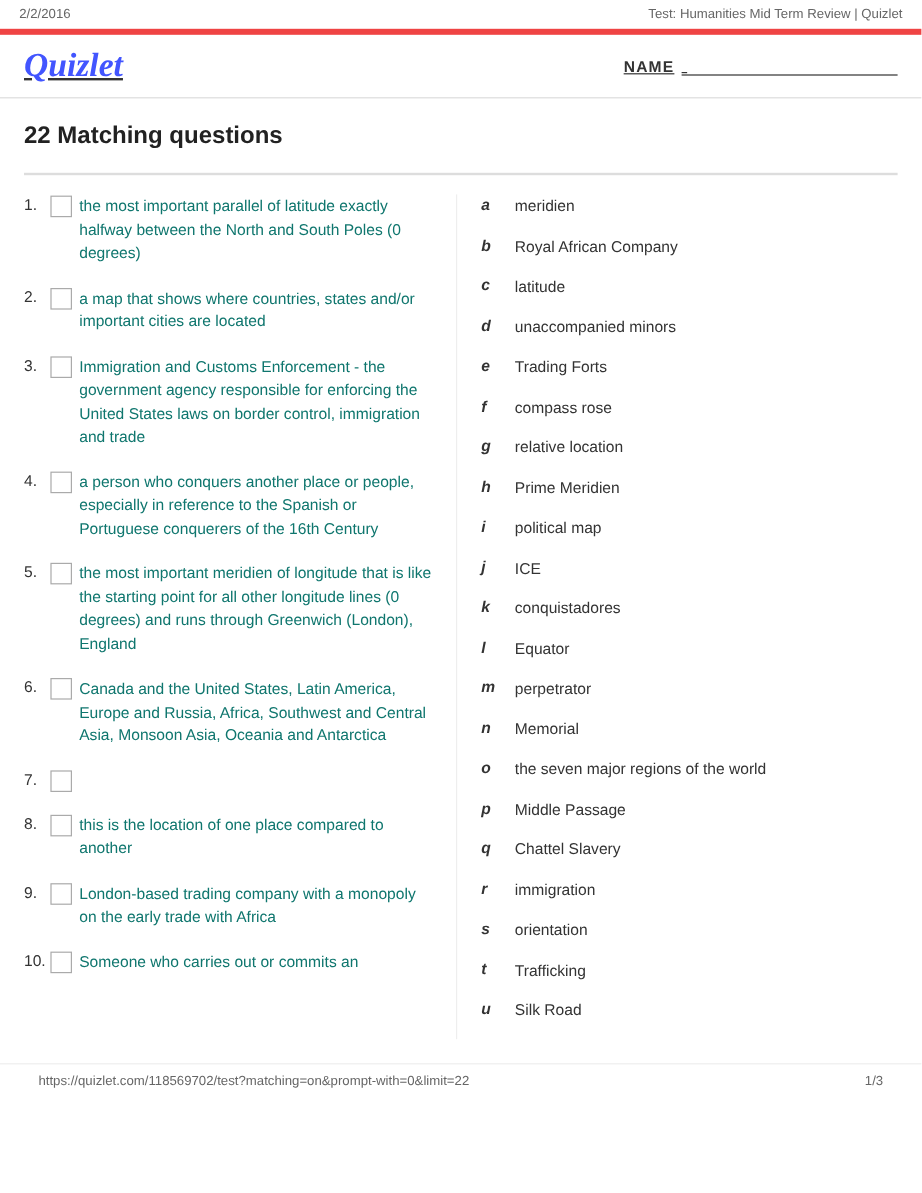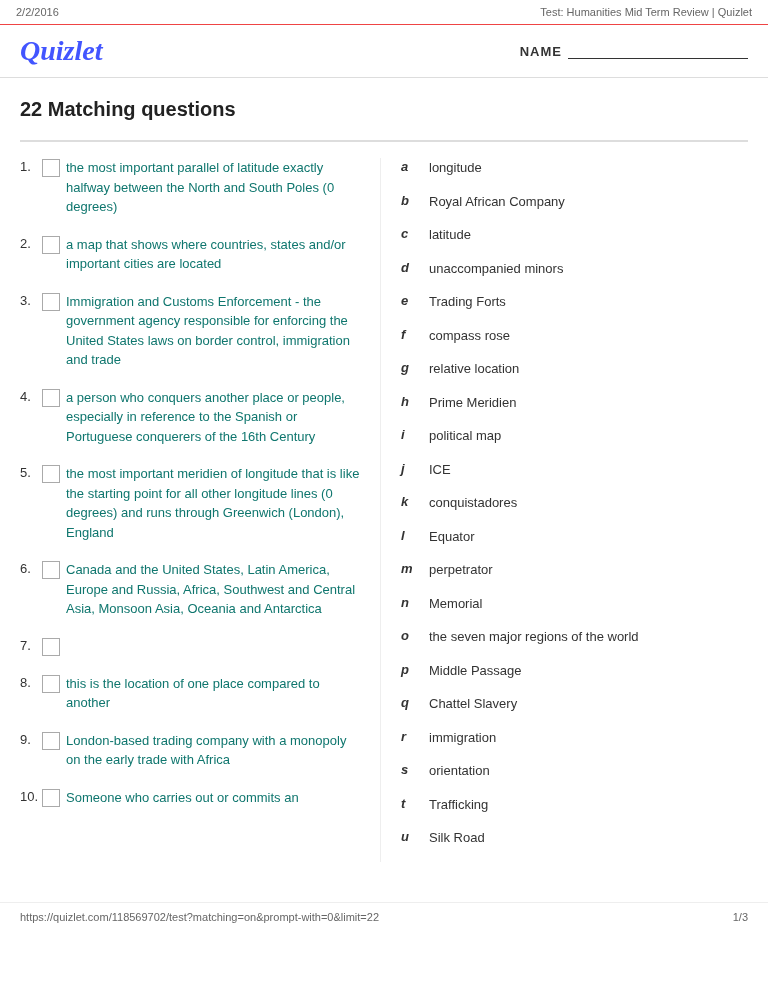--- a/index.html
+++ b/index.html
@@ -10,28 +10,29 @@
       background: #fff;
       width: 768px;
     }
     .top-bar {
       display: flex;
       justify-content: space-between;
       align-items: center;
       padding: 6px 16px;
       font-size: 11px;
       color: #666;
-      border-bottom: 1px solid #ef4444;
+      border-bottom: 5px solid #ef4444;
     }
     .header {
       display: flex;
       justify-content: space-between;
       align-items: center;
       padding: 10px 20px 10px 20px;
       border-bottom: 1px solid #ddd;
+      text-decoration: underline;
     }
     .logo {
       font-size: 28px;
       font-weight: bold;
       color: #4255ff;
       font-family: Georgia, serif;
       font-style: italic;
     }
     .name-field {
       display: flex;
@@ -112,25 +113,24 @@
       margin-top: 1px;
     }
     .answer-text {
       font-size: 13px;
       color: #333;
       line-height: 1.5;
     }
     .footer {
       display: flex;
       justify-content: space-between;
-      padding: 8px 20px;
+      padding: 8px 32px;
       font-size: 11px;
       color: #666;
       border-top: 1px solid #eee;
-      margin-top: 20px;
     }
   </style>
 </head>
 <body>
 
 <div class="top-bar">
   <span>2/2/2016</span>
   <span>Test: Humanities Mid Term Review | Quizlet</span>
 </div>
 
@@ -195,21 +195,21 @@
         <div class="question-item">
       <span class="question-num">10.</span>
       <span class="question-checkbox"></span>
       <span class="question-text">Someone who carries out or commits an</span>
     </div>
       </div>
 
     <div class="answers-col" id="answers-col">
     <div class="answer-item">
       <span class="answer-letter">a</span>
-      <span class="answer-text">longitude</span>
+      <span class="answer-text">meridien</span>
     </div>
         <div class="answer-item">
       <span class="answer-letter">b</span>
       <span class="answer-text">Royal African Company</span>
     </div>
         <div class="answer-item">
       <span class="answer-letter">c</span>
       <span class="answer-text">latitude</span>
     </div>
         <div class="answer-item">

